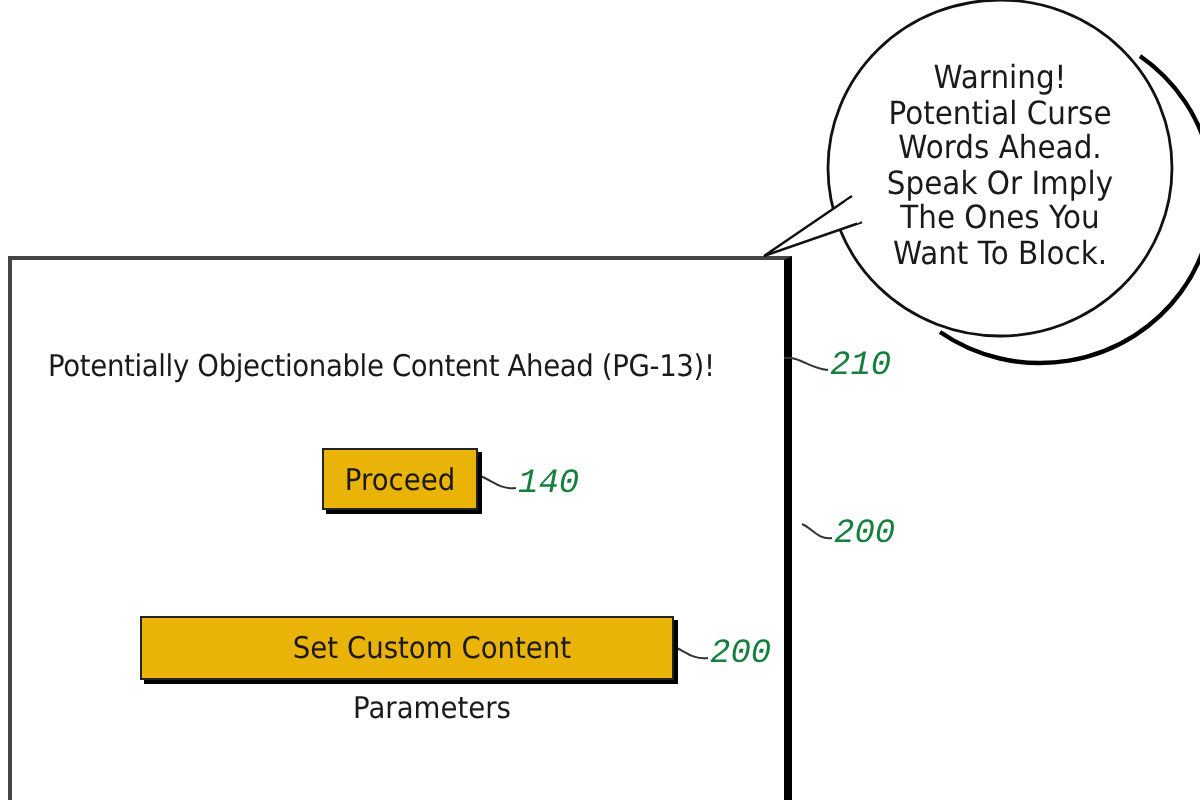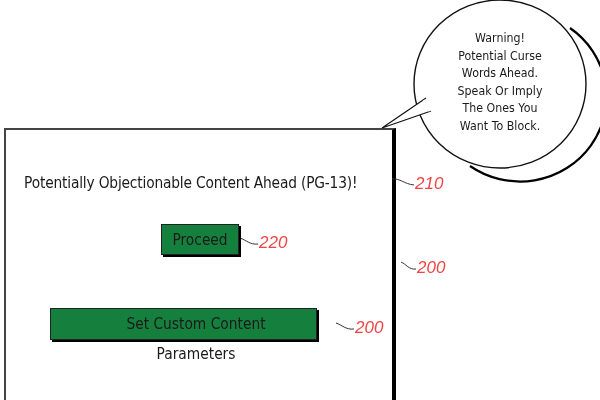--- a/index.html
+++ b/index.html
@@ -4,35 +4,35 @@
 <style>
   html, body { margin:0; padding:0; background:#ffffff; }
   body { width:600px; height:400px; position:relative; overflow:hidden;
          font-family:"DejaVu Sans", sans-serif; color:#1a1a1a; }
   #art { position:absolute; left:0; top:0; }
   .frame { position:absolute; left:4px; top:128px; width:392px; height:290px;
            border-left:2px solid #444; border-top:2px solid #444;
            border-right:4px solid #000; box-sizing:border-box; background:#fff; }
   .headline { position:absolute; left:24px; top:174px; font-size:15px;
               white-space:nowrap; letter-spacing:-0.2px; transform:scaleX(0.92); transform-origin:left center; }
-  .btn { position:absolute; background:#15803d; border:1px solid #222;
+  .btn { position:absolute; background:#eab308; border:1px solid #222;
          box-shadow:2px 2px 0 #000; font-size:15px; text-align:center;
          box-sizing:border-box; line-height:28px; font-family:"DejaVu Sans", sans-serif;
          padding:0; color:#1a1a1a; }
   .btn span { display:inline-block; transform:scaleX(0.92); }
   .proceed { left:161px; top:224px; width:78px; height:31px; }
-  .custom { left:50px; top:308px; width:267px; height:32px; line-height:30px;padding-left:25px; }
-  .ref { position:absolute; font-style:italic; font-size:17px; color:#ef4444;
-         font-family:Liberation Sans, sans-serif; }
+  .custom { left:70px; top:308px; width:267px; height:32px; line-height:30px;padding-left:25px; }
+  .ref { position:absolute; font-style:italic; font-size:17px; color:#15803d;
+         font-family:Liberation Mono, monospace; }
   .r210 { left:415px; top:174px; }
   .r220 { left:259px; top:233px; }
   .r200 { left:417px; top:258px;text-align:right; }
   .r230 { left:355px; top:318px; }
   .bubble-text { position:absolute; left:420px; top:30px; width:160px; text-align:center;
-                 font-size:12px; line-height:17.5px; }
+                 font-size:16px; line-height:17.5px; }
   .bubble-text div { transform:scaleX(0.92); }
 </style>
 </head>
 <body>
 
 <div class="frame"></div>
 
 <svg id="art" width="600" height="400">
 
   <ellipse cx="500" cy="84" rx="86" ry="84" fill="#fff" stroke="#111" stroke-width="1.4"></ellipse>
@@ -56,15 +56,15 @@
   <div>Want To Block.</div>
 </div>
 
 <div class="headline">Potentially Objectionable Content Ahead (PG-13)!</div>
 
 <button class="btn proceed"><span>Proceed</span></button>
 
 <button class="btn custom"><span>Set Custom Content Parameters</span></button>
 
 <div class="ref r210">210</div>
-<div class="ref r220">220</div>
+<div class="ref r220">140</div>
 <div class="ref r200">200</div>
 <div class="ref r230">200</div>
 
 </body></html>

